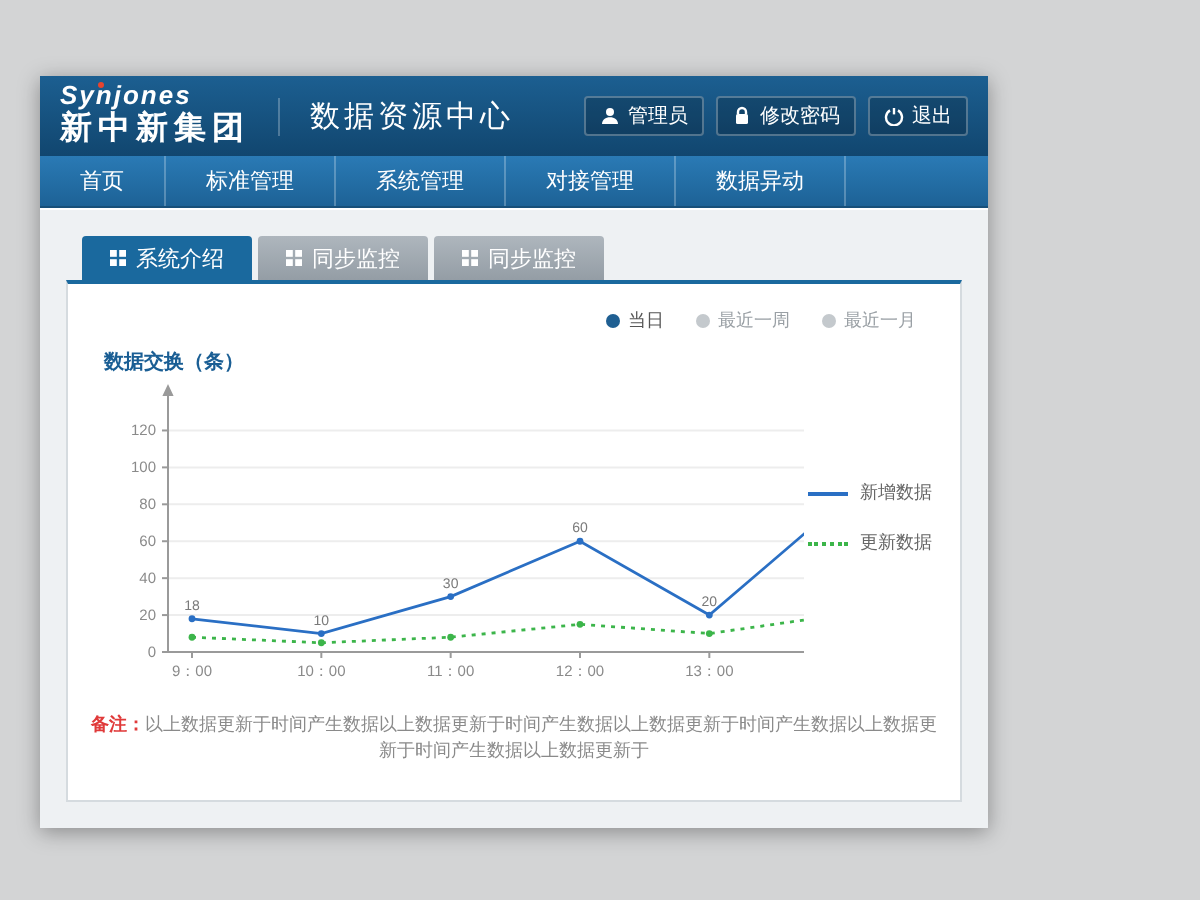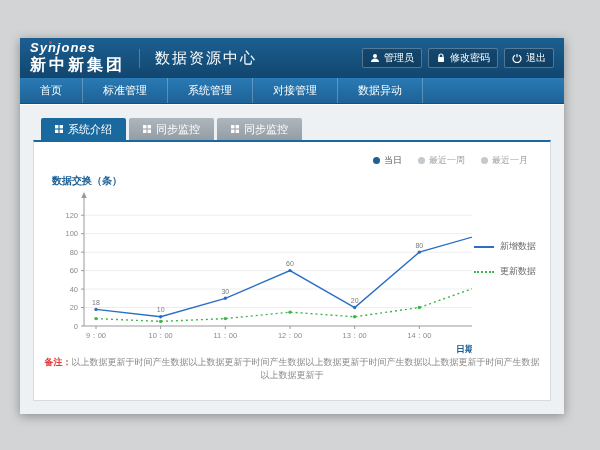--- a/index.html
+++ b/index.html
@@ -1,18 +1,18 @@
 <!DOCTYPE html>
 <html><head>
 <meta charset="utf-8">
 <style>
   *{box-sizing:border-box;margin:0;padding:0}
   html,body{width:600px;height:450px;overflow:hidden}
   body{background:#d3d4d5;font-family:"Liberation Sans","DejaVu Sans",sans-serif}
-  .window{position:absolute;left:20px;top:38px;width:544px;height:376px;background:#fff;
+  .window{position:absolute;left:20px;top:38px;width:474px;height:376px;background:#fff;
           box-shadow:0 2px 10px rgba(0,0,0,.35)}
   
   .header{height:40px;background:linear-gradient(#1c5f91,#11466f);display:flex;align-items:center;
           padding:0 10px;color:#fff}
   .logo{display:flex;flex-direction:column;line-height:1.15;margin-right:14px;position:relative}
   .logo .l1{font-size:13px;font-weight:bold;font-style:italic;letter-spacing:1px}
   .logo .red-dot{position:absolute;left:19px;top:0;width:3px;height:3px;background:#e8442e;border-radius:50%}
   .logo .l2{font-size:16px;font-weight:bold;letter-spacing:3px}
   .app-title{font-size:15px;letter-spacing:2px;padding-left:15px;border-left:1px solid rgba(255,255,255,.25)}
   .header-actions{margin-left:auto;display:flex;gap:6px}

